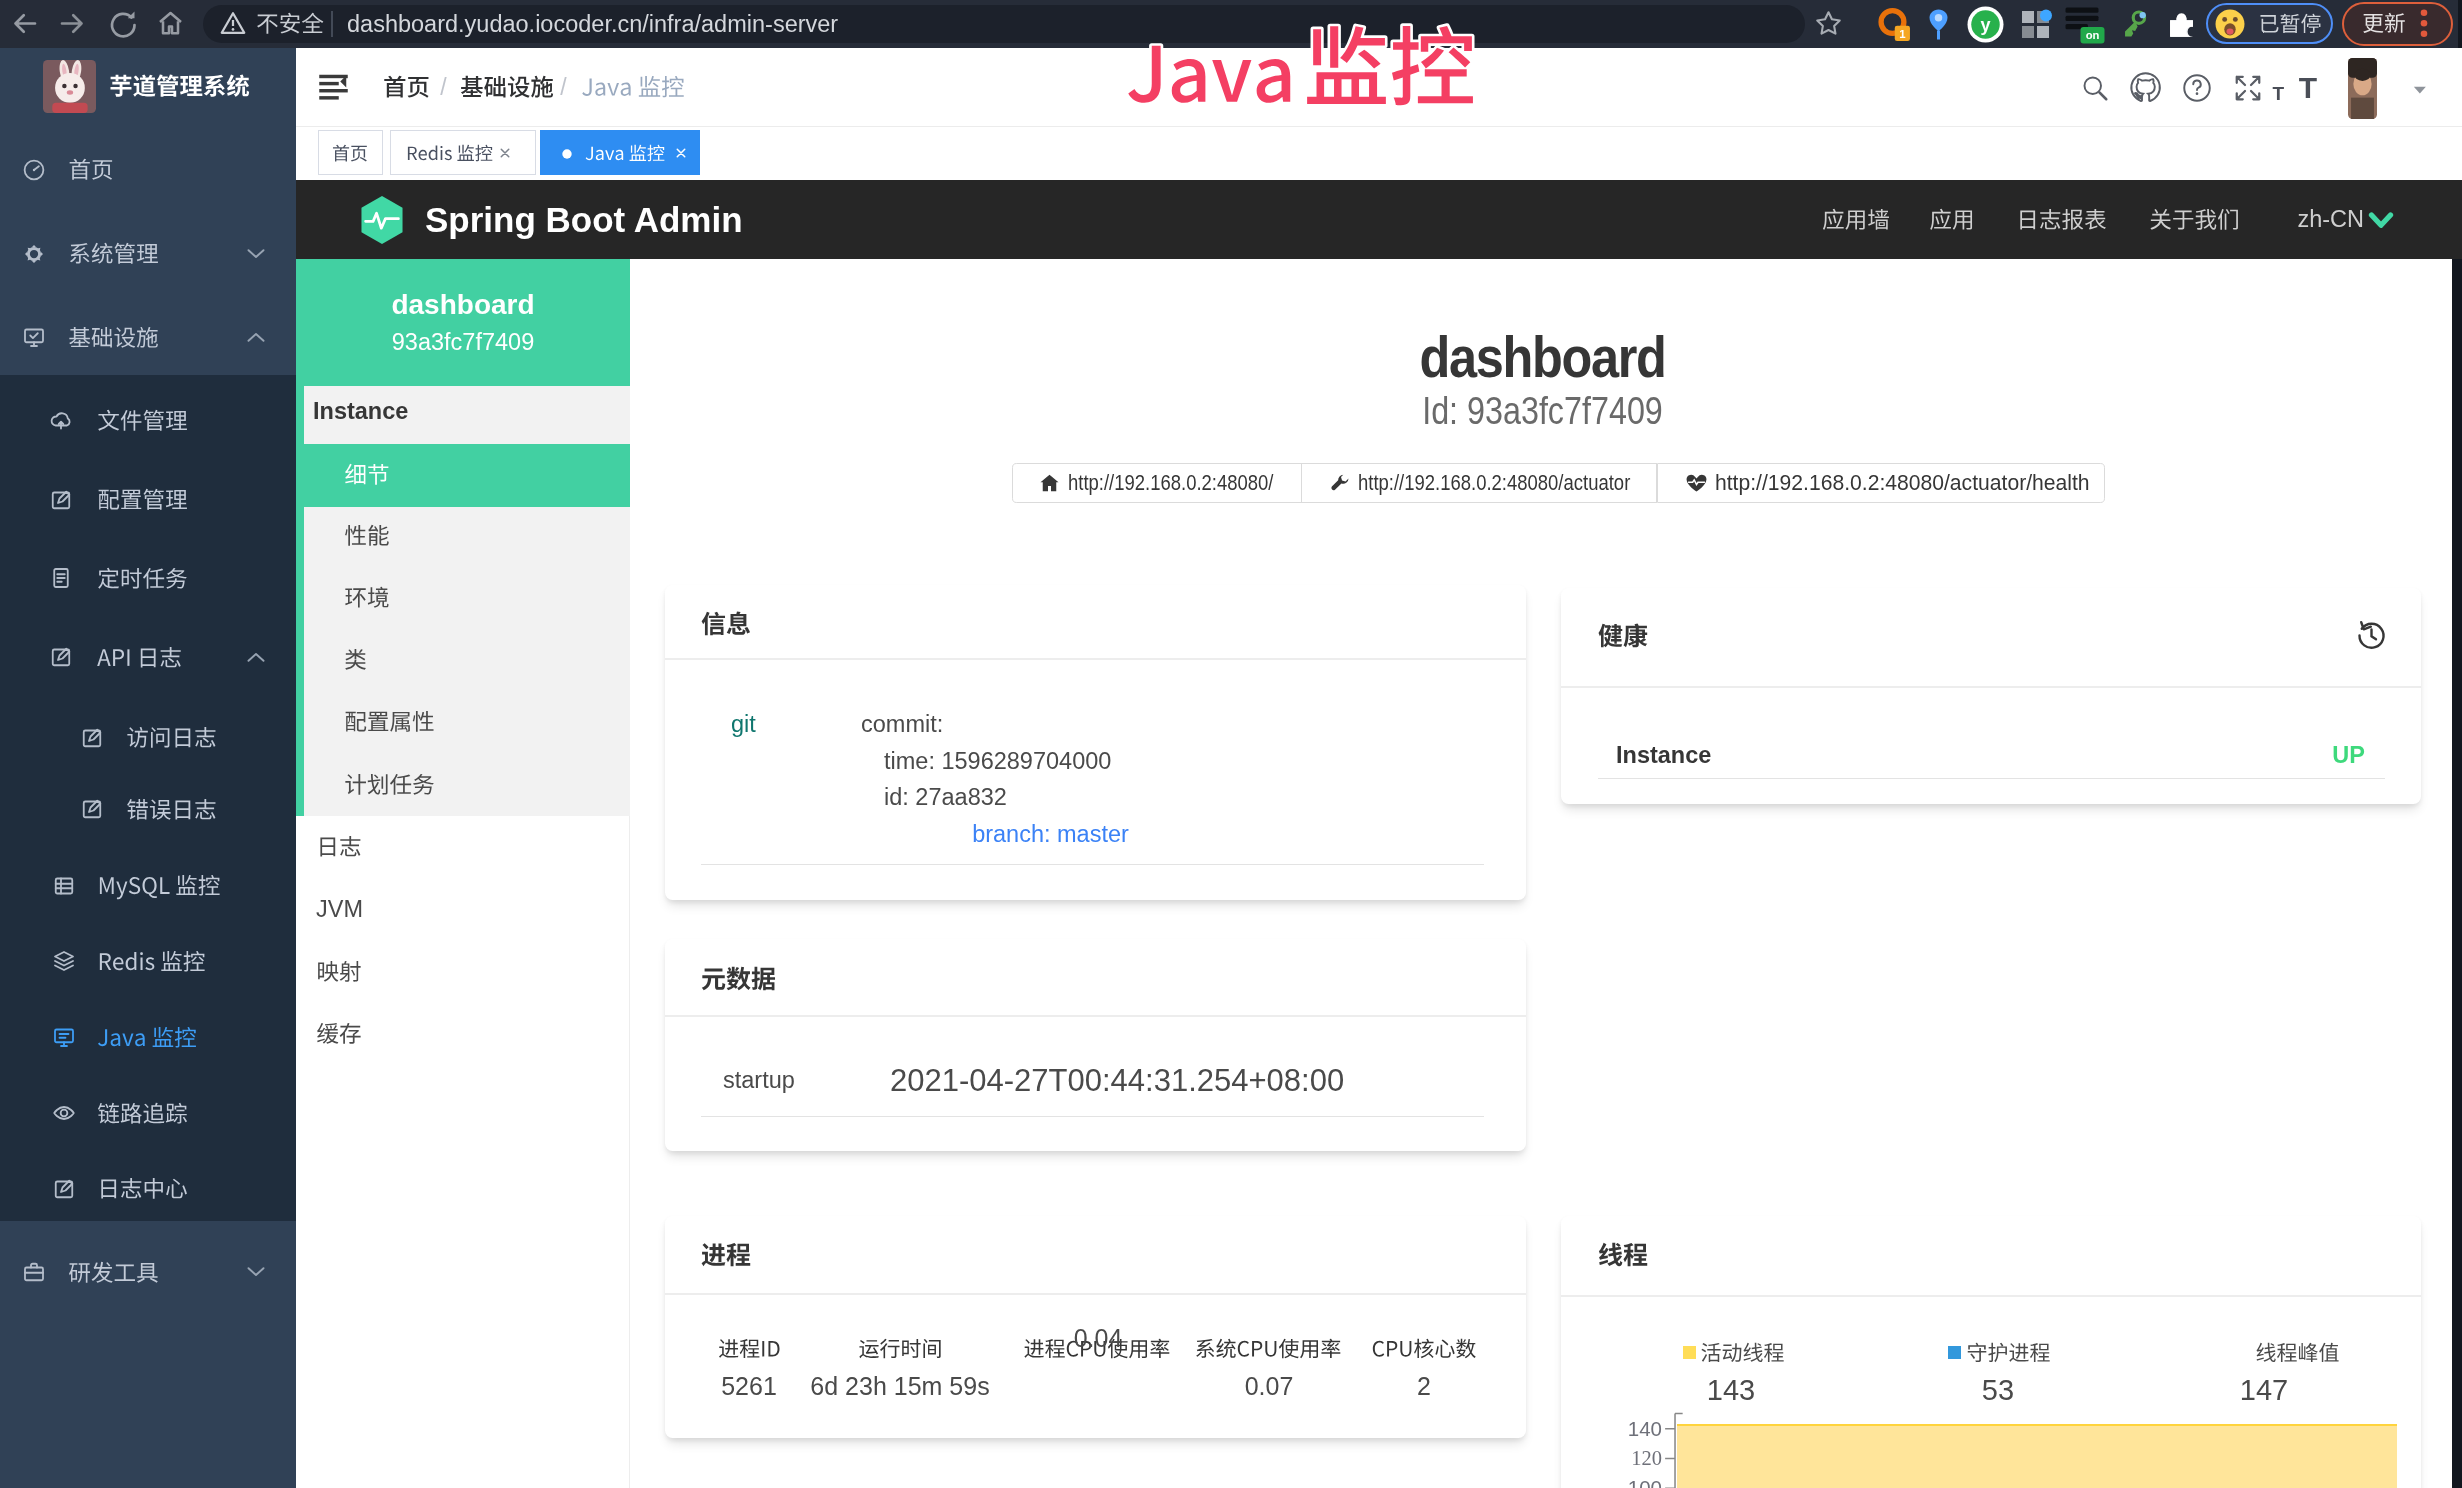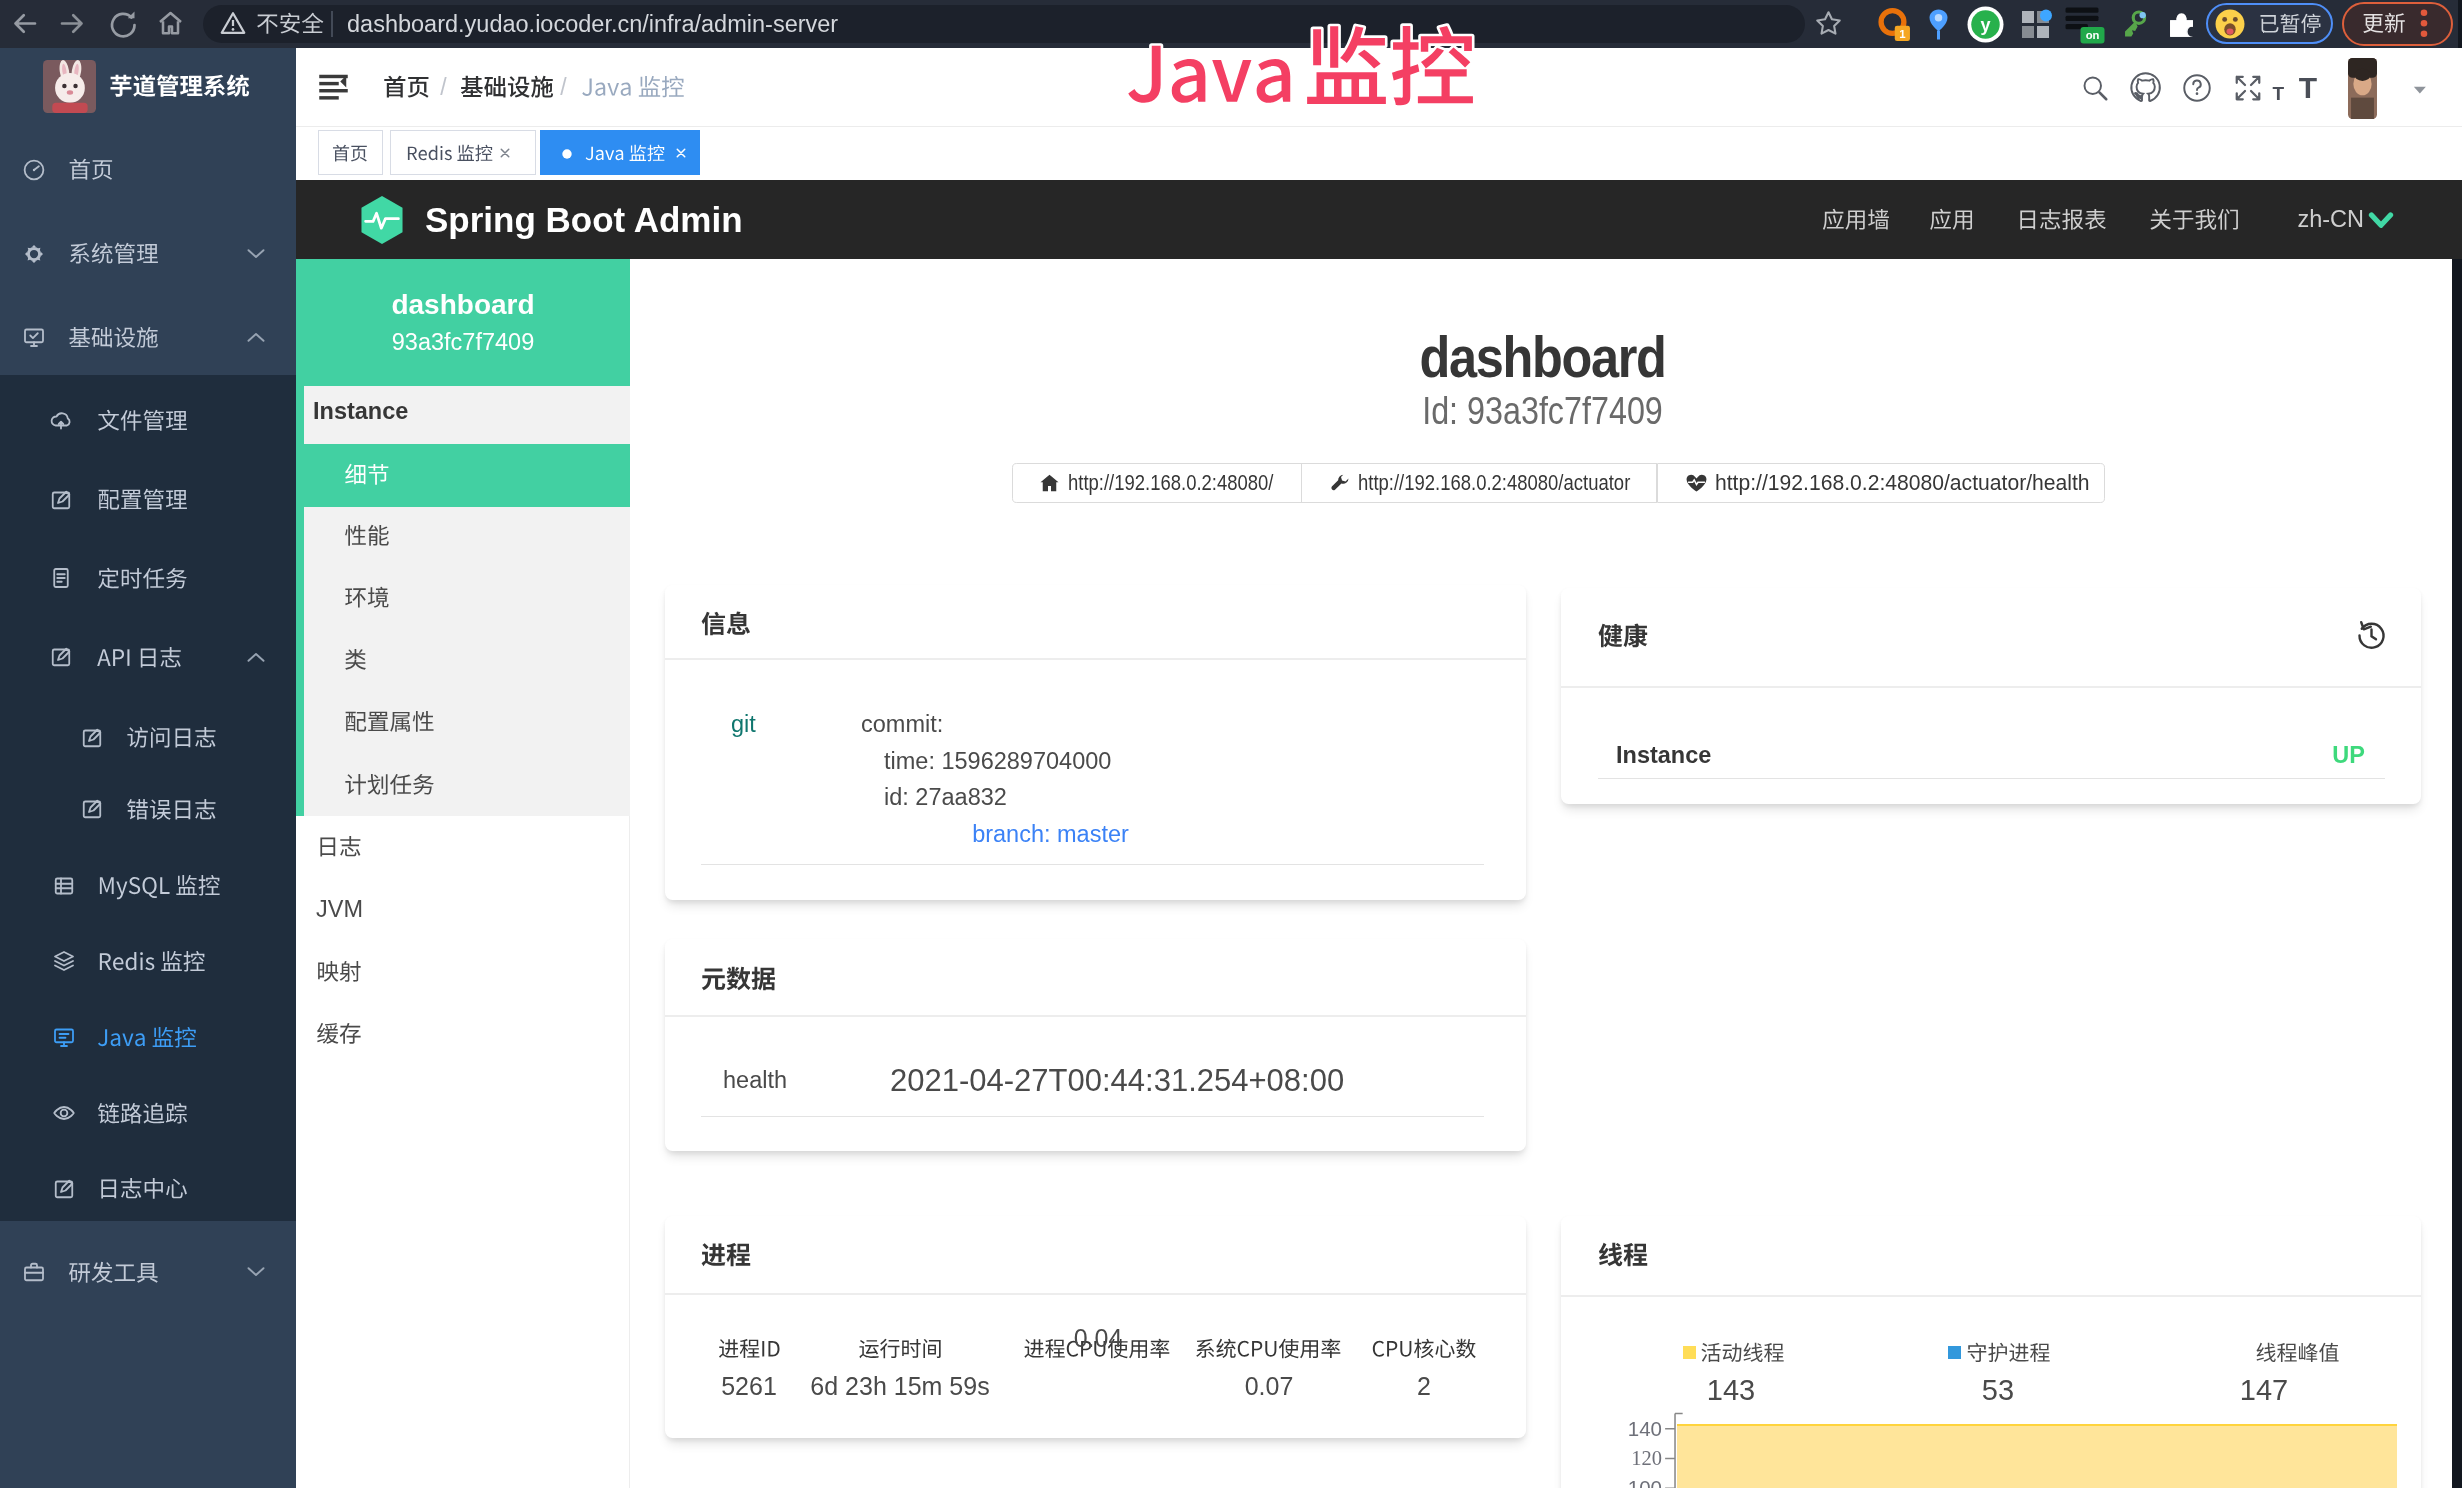--- a/index.html
+++ b/index.html
@@ -722,21 +722,21 @@
 <div style="position:absolute;left:1598px;top:778px;width:787px;height:1.1px;background:#e3e3e3"></div>
 <div style="position:absolute;left:665px;top:939px;width:861px;height:212px;background:#fff;border-radius:7.6px;box-shadow:0 7.6px 12px -3px rgba(10,10,10,.12),0 2.3px 4.6px rgba(10,10,10,.06);"></div>
 <svg style="position:absolute;left:701px;top:966px;overflow:visible" width="75" height="31" viewBox="0 0 99 40.8906">
     <g transform="translate(0,29.0) scale(0.03300,-0.03300)" fill="#363636">
       <use href="#g100" x="0"></use>
       <use href="#g101" x="1000"></use>
       <use href="#g102" x="2000"></use>
     </g>
   </svg>
 <div style="position:absolute;left:665px;top:1015px;width:861px;height:1.5px;background:#ededed"></div>
-<div style="position:absolute;left:723px;top:1064px;width:152px;height:33px;font-family:'Liberation Sans',sans-serif;font-size:23.5px;color:#4a4a4a;font-weight:400;text-align:left;line-height:33px;letter-spacing:0;white-space:nowrap">health</div>
+<div style="position:absolute;left:723px;top:1064px;width:152px;height:33px;font-family:'Liberation Sans',sans-serif;font-size:23.5px;color:#4a4a4a;font-weight:400;text-align:left;line-height:33px;letter-spacing:0;white-space:nowrap">startup</div>
 <div style="position:absolute;left:890px;top:1064px;width:531px;height:33px;font-family:'Liberation Sans',sans-serif;font-size:31px;color:#4a4a4a;font-weight:400;text-align:left;line-height:33px;letter-spacing:0;white-space:nowrap">2021-04-27T00:44:31.254+08:00</div>
 <div style="position:absolute;left:701px;top:1116px;width:783px;height:1.1px;background:#e3e3e3"></div>
 <div style="position:absolute;left:665px;top:1216px;width:861px;height:222px;background:#fff;border-radius:7.6px;box-shadow:0 7.6px 12px -3px rgba(10,10,10,.12),0 2.3px 4.6px rgba(10,10,10,.06);"></div>
 <svg style="position:absolute;left:701px;top:1242px;overflow:visible" width="50" height="31" viewBox="0 0 66 40.8906">
     <g transform="translate(0,29.0) scale(0.03300,-0.03300)" fill="#363636">
       <use href="#g103" x="0"></use>
       <use href="#g104" x="1000"></use>
     </g>
   </svg>
 <div style="position:absolute;left:665px;top:1293px;width:861px;height:1.5px;background:#ededed"></div>

